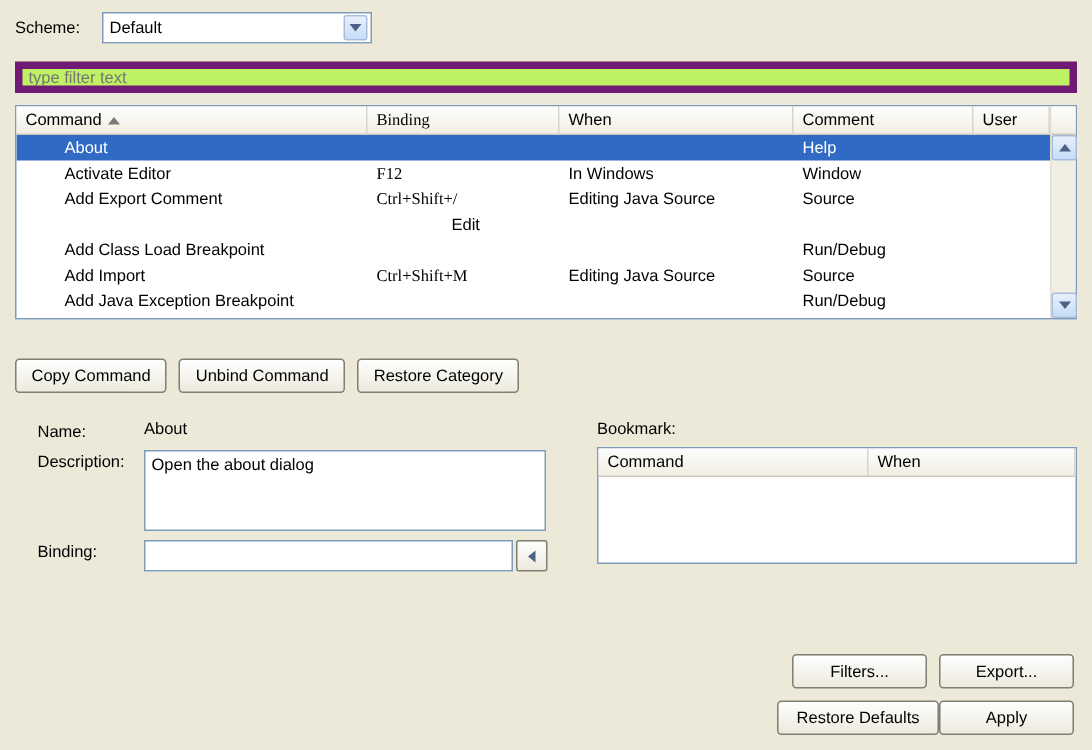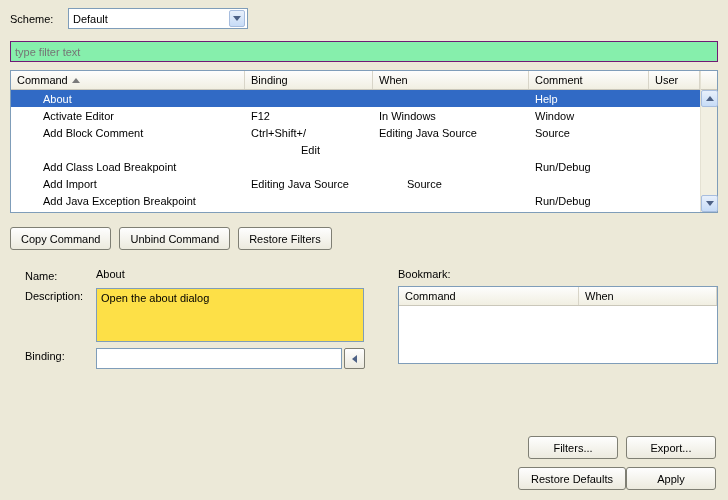--- a/index.html
+++ b/index.html
@@ -23,22 +23,22 @@
     cursor: pointer;
   }
   .select .sel-btn {
     width: 16px; height: 17px;
     background: linear-gradient(#e8f0fb,#c7dcf7);
     border: 1px solid #a7bdde; border-radius: 2px;
     display: flex; align-items: center; justify-content: center;
   }
   .filter-input {
     display: block; width: 100%;
-    height: 21px; border: 1px solid #701a75;
-    background: #86efac; padding: 2px 4px;
+    height: 21px; border: 5px solid #701a75;
+    background: #bef264; padding: 2px 4px;
     font: inherit; color: #777;
   }
   .table-wrap {
     margin-top: 8px;
     border: 1px solid #7f9db9;
     background: #fff;
     width: 708px;
   }
   .thead {
     display: flex; background: linear-gradient(#fdfdfd,#f1efe2);
@@ -57,21 +57,21 @@
     border-left: 4px solid transparent;
     border-right: 4px solid transparent;
     border-bottom: 5px solid #7a7a7a;
   }
   .tbody { height: 122px; overflow: hidden; position: relative; }
   .tr { display: flex; height: 17px; align-items: center; }
   .td { padding: 0 6px; white-space: nowrap; overflow: hidden; }
   .tr.selected { background: #316ac5; color: #fff; }
   .c-cmd   { width: 234px; padding-left: 32px; }
   .th.c-cmd { padding-left: 6px; }
-  .c-bind  { width: 128px; }
+  .c-bind  { width: 128px; font-family: Liberation Serif, serif; }
   .c-when  { width: 156px; }
   .c-cat   { width: 120px; }
   .c-user  { width: 51px; }
   .scrollbar-v {
     width: 17px; background: #f1efe2;
     display: flex; flex-direction: column;
     border-left: 1px solid #e4e1d3;
   }
   .sb-btn {
     height: 17px; width: 17px;
@@ -82,29 +82,29 @@
   }
   .table-flex { display: flex; }
   .btn {
     display: inline-flex; align-items: center; justify-content: center;
     height: 23px; padding: 0 10px;
     background: linear-gradient(#fefefe,#eceade);
     border: 1px solid #7f7f74; border-radius: 3px;
     font: inherit; cursor: pointer;
     white-space: nowrap;
   }
-  .btn-row { display: flex; gap: 8px; margin-top: 14px; }
+  .btn-row { display: flex; gap: 8px; margin-top: 26px; }
   .detail { margin-top: 18px; display: flex; gap: 20px; }
   .detail-left { width: 368px; }
   .detail-right { flex: 1; }
   .drow { display: flex; margin-bottom: 6px; }
   .drow .dlbl { width: 86px; padding-top: 2px; padding-left: 15px; }
   .textarea {
     width: 268px; height: 54px;
-    border: 1px solid #7f9db9; background: #fde047;
+    border: 1px solid #7f9db9; background: #ffffff;
     font: inherit; padding: 3px 4px; resize: none;
   }
   .binding-input {
     width: 246px; height: 21px;
     border: 1px solid #7f9db9; background: #fff;
     font: inherit; padding: 2px 4px;
   }
   .icon-btn {
     width: 21px; height: 21px; margin-left: 2px;
     background: linear-gradient(#fefefe,#eceade);
@@ -184,41 +184,42 @@
                 <div class="td c-user"></div>
               </div>
               <div class="tr">
                 <div class="td c-cmd">Activate Editor</div>
                 <div class="td c-bind">F12</div>
                 <div class="td c-when">In Windows</div>
                 <div class="td c-cat">Window</div>
                 <div class="td c-user"></div>
               </div>
               <div class="tr">
-                <div class="td c-cmd">Add Block Comment</div>
+                <div class="td c-cmd">Add Export Comment</div>
                 <div class="td c-bind">Ctrl+Shift+/</div>
                 <div class="td c-when">Editing Java Source</div>
                 <div class="td c-cat">Source</div>
                 <div class="td c-user"></div>
               </div>
               <div class="tr">
                 <div class="td c-bind"></div>
                 <div class="td c-when"></div>
                 <div class="td c-cat">Edit</div>
                 <div class="td c-user"></div>
               </div>
               <div class="tr">
                 <div class="td c-cmd">Add Class Load Breakpoint</div>
                 <div class="td c-bind"></div>
                 <div class="td c-when"></div>
                 <div class="td c-cat">Run/Debug</div>
                 <div class="td c-user"></div>
               </div>
               <div class="tr">
                 <div class="td c-cmd">Add Import</div>
+                <div class="td c-bind">Ctrl+Shift+M</div>
                 <div class="td c-when">Editing Java Source</div>
                 <div class="td c-cat">Source</div>
                 <div class="td c-user"></div>
               </div>
               <div class="tr">
                 <div class="td c-cmd">Add Java Exception Breakpoint</div>
                 <div class="td c-bind"></div>
                 <div class="td c-when"></div>
                 <div class="td c-cat">Run/Debug</div>
                 <div class="td c-user"></div>
@@ -234,21 +235,21 @@
         <div class="sb-btn">
               <span class="chev-down"></span>
             </div>
       </div>
     </div>
   </div>
 
   <div class="btn-row">
     <button class="btn">Copy Command</button>
     <button class="btn">Unbind Command</button>
-    <button class="btn">Restore Filters</button>
+    <button class="btn">Restore Category</button>
   </div>
 
   <div class="detail">
     <div class="detail-left">
       <div class="drow">
         <span class="dlbl">Name:</span>
         <span>About</span>
       </div>
       <div class="drow">
         <span class="dlbl">Description:</span>

